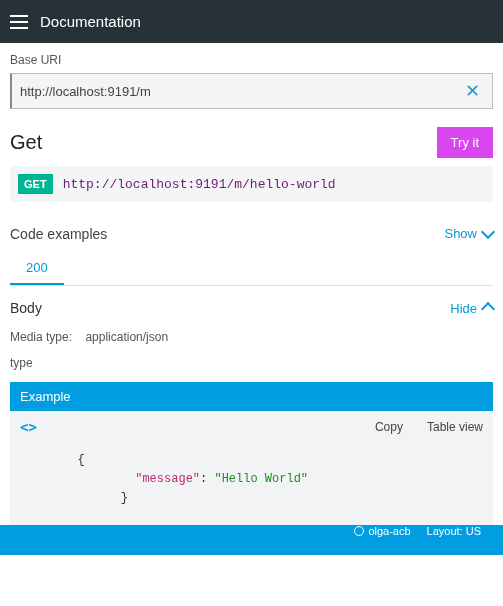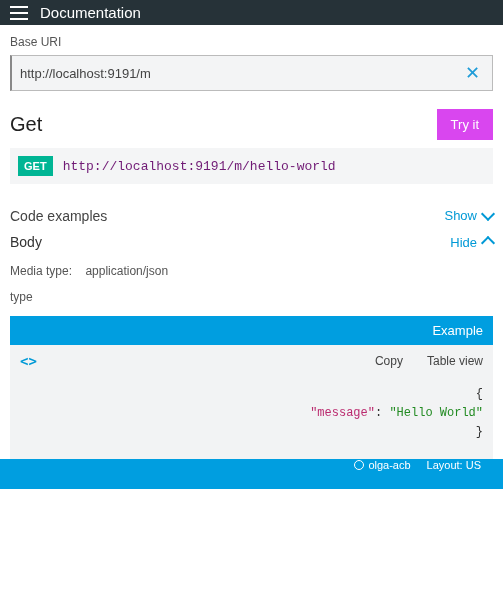--- a/index.html
+++ b/index.html
@@ -1,17 +1,17 @@
 <!DOCTYPE html>
 <html><head>
 <meta charset="utf-8">
 <style>
 * { box-sizing: border-box; margin: 0; padding: 0; }
 body { font-family: -apple-system, BlinkMacSystemFont, "Segoe UI", Arial, sans-serif; font-size: 13px; color: #333; background: #fff; width: 503px; }
-.topbar { background: #263238; color: #fff; height: 25px; display: flex; align-items: center; padding: 0 10px; gap: 12px; }
+.topbar { background: #263238; color: #fff; height: 43px; display: flex; align-items: center; padding: 0 10px; gap: 12px; }
 .hamburger { width: 18px; height: 14px; display: flex; flex-direction: column; justify-content: space-between; cursor: pointer; }
 .hamburger span { height: 2px; background: #fff; }
 .topbar-title { font-size: 15px; font-weight: 500; }
 .baseuri-wrap { padding: 10px 10px 6px; }
 .baseuri-label { color: #555; font-size: 12px; margin-bottom: 6px; }
 .baseuri-input { display: flex; align-items: center; background: #f3f4f5; border: 1px solid #bbb; border-left: 2px solid #888; padding: 6px 8px; }
 .baseuri-input input { flex: 1; border: none; background: transparent; font-size: 13px; outline: none; color: #444; }
 .clear-x { color: #1e9cd8; font-size: 18px; cursor: pointer; padding: 0 4px; }
 .section-head { display: flex; align-items: center; justify-content: space-between; padding: 12px 10px 8px; }
 .section-head h1 { font-size: 20px; font-weight: 400; color: #222; }
@@ -26,21 +26,21 @@
 .chev { width: 10px; height: 10px; border-right: 2px solid #0099d6; border-bottom: 2px solid #0099d6; display: inline-block; }
 .chev.down { transform: rotate(45deg); margin-top: -4px; }
 .chev.up { transform: rotate(-135deg); margin-top: 2px; }
 .responses-title { font-size: 15px; color: #444; margin: 8px 0 10px; }
 .tabs { border-bottom: 1px solid #e0e0e0; margin-bottom: 14px; }
 .tab { display: inline-block; padding: 8px 16px; color: #0099d6; font-size: 13px; border-bottom: 2px solid #0099d6; cursor: pointer; }
 .body-head { display: flex; justify-content: space-between; align-items: center; padding: 0 0 14px; }
 .body-head .lbl { font-size: 14px; color: #333; font-weight: 500; }
 .kv { font-size: 12px; color: #555; margin-bottom: 12px; }
 .kv .k { margin-right: 10px; }
-.example-box { margin-top: 6px; text-align: right; }
+.example-box { margin-top: 6px; }
 .example-header { background: #009ee0; color: #fff; padding: 7px 10px; font-size: 13px; }
 .example-toolbar { background: #f2f3f4; padding: 8px 10px; display: flex; align-items: center; gap: 6px; }
 .code-icon { color: #0099d6; font-weight: bold; font-size: 14px; font-family: monospace; }
 .example-toolbar .spacer { flex: 1; }
 .tool-link { color: #444; font-size: 12px; cursor: pointer; margin-left: 18px; }
 .code-block { background: #f2f3f4; padding: 8px 10px 16px; font-family: "Courier New", monospace; font-size: 12px; white-space: pre; color: #333; line-height: 1.6; }
 .json-key { color: #bb2b6f; }
 .json-str { color: #228b22; }
 .footer { background: #009ee0; color: #fff; height: 30px; display: flex; align-items: flex-start; justify-content: flex-end; padding: 0 22px; font-size: 11px; gap: 16px; position: relative; }
 .footer .user-icon { width: 10px; height: 10px; border: 1px solid #fff; border-radius: 50%; display: inline-block; margin-right: 4px; position: relative; top: 1px; }
@@ -78,20 +78,23 @@
 
   <div class="row-toggle">
     <span class="lbl">Code examples</span>
     <span class="toggle-link">
       <span>Show</span>
       <span class="chev down"></span>
     </span>
   </div>
 
 
+  <div class="tabs">
+    <span class="tab">200</span>
+  </div>
 
   <div class="body-head">
     <span class="lbl">Body</span>
     <span class="toggle-link">
       <span>Hide</span>
       <span class="chev up"></span>
     </span>
   </div>
 
   <div class="kv">

